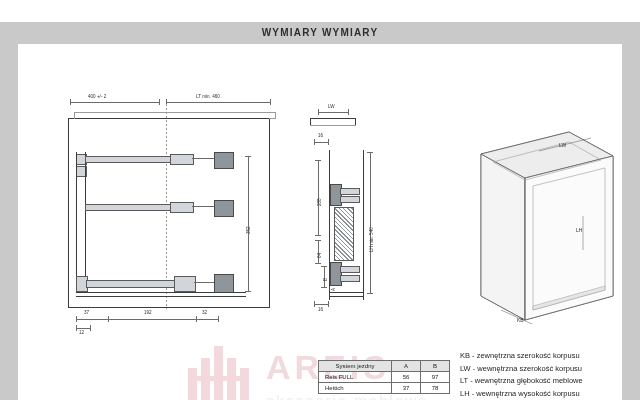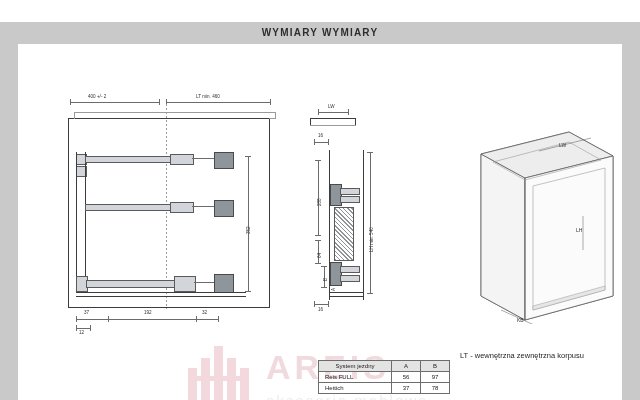--- a/index.html
+++ b/index.html
@@ -354,17 +354,20 @@
         </tr>
         <tr>
           <td class="name">Hettich</td>
           <td class="num">37</td>
           <td class="num">78</td>
         </tr>
       </tbody>
     </table>
 
     <div class="legend">
-      <div>LT - wewnętrzna zewnętrzna korpusu</div>
+      <div>KB - zewnętrzna szerokość korpusu</div>
+      <div>LW - wewnętrzna szerokość korpusu</div>
+      <div>LT - wewnętrzna głębokość meblowe</div>
+      <div>LH - wewnętrzna wysokość korpusu</div>
     </div>
 
   </div>
 </div>
 
 </body></html>

